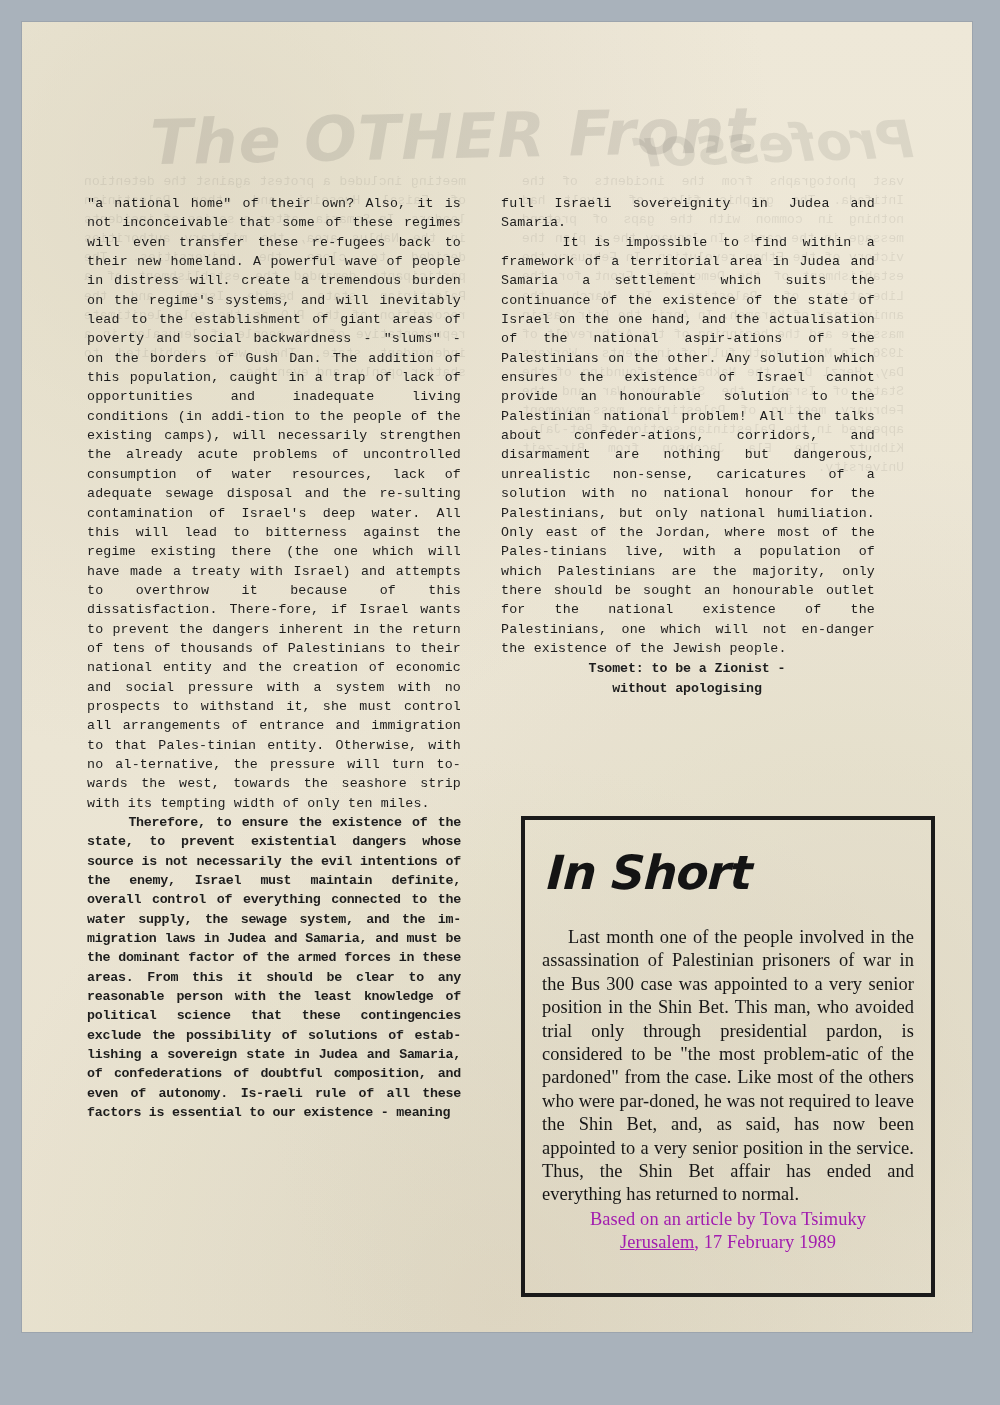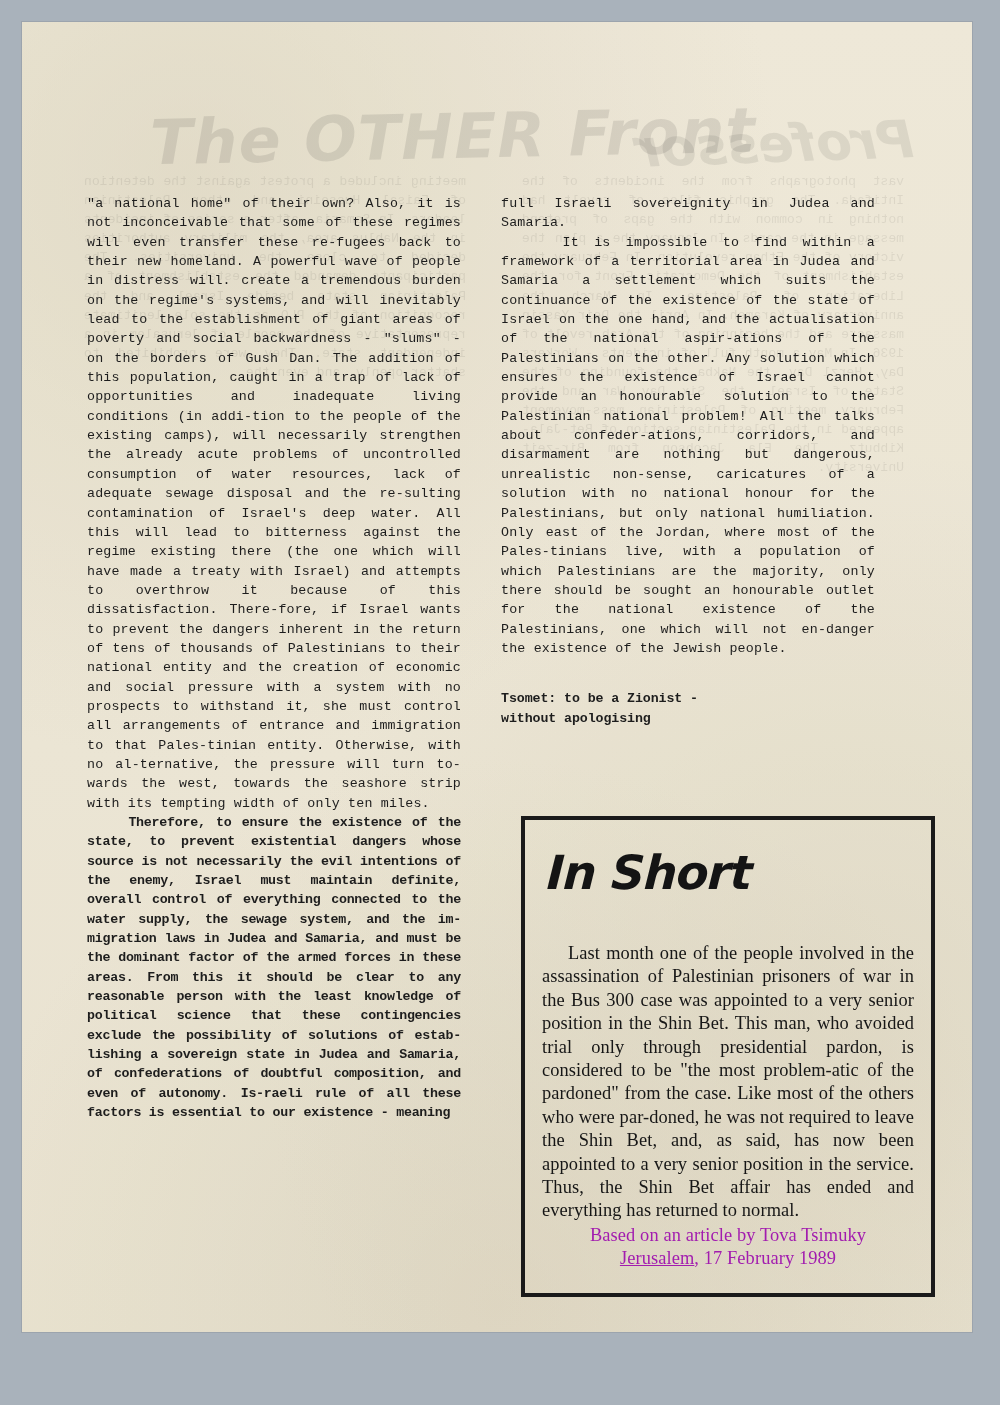--- a/index.html
+++ b/index.html
@@ -107,22 +107,22 @@
     white-space: pre-wrap;
     font-family: "Liberation Mono", "DejaVu Sans Mono", monospace;
     letter-spacing: 0.18px;
   }
   .para.heavy {
     font-weight: bold;
     letter-spacing: -0.25px;
   }
 
   .attribution {
-    margin-top: 31px;
-    text-align: left;
+    margin-top: 1px;
+    text-align: center;
     font-size: 13.3px;
     line-height: 19.35px;
     white-space: pre-wrap;
     font-family: "Liberation Mono", "DejaVu Sans Mono", monospace;
     font-weight: bold;
     letter-spacing: -0.1px;
     padding-right: 2px;
   }
 
   
@@ -142,21 +142,21 @@
     font-weight: bold;
     font-size: 47px;
     color: #141414;
     letter-spacing: -1px;
     margin: 29px 0 0 22px;
     line-height: 1;
     transform: skewX(-3deg);
     display: inline-block;
   }
   #in-short-body {
-    margin: 46px 17px 0 17px;
+    margin: 30px 17px 0 17px;
     font-family: "Liberation Serif", "DejaVu Serif", serif;
     font-size: 18.4px;
     line-height: 23.4px;
     color: #161616;
     text-align: justify;
     letter-spacing: 0.1px;
   }
   #in-short-body p { margin: 0; }
   #in-short-body p.indent { text-indent: 26px; }
   #in-short-source {

